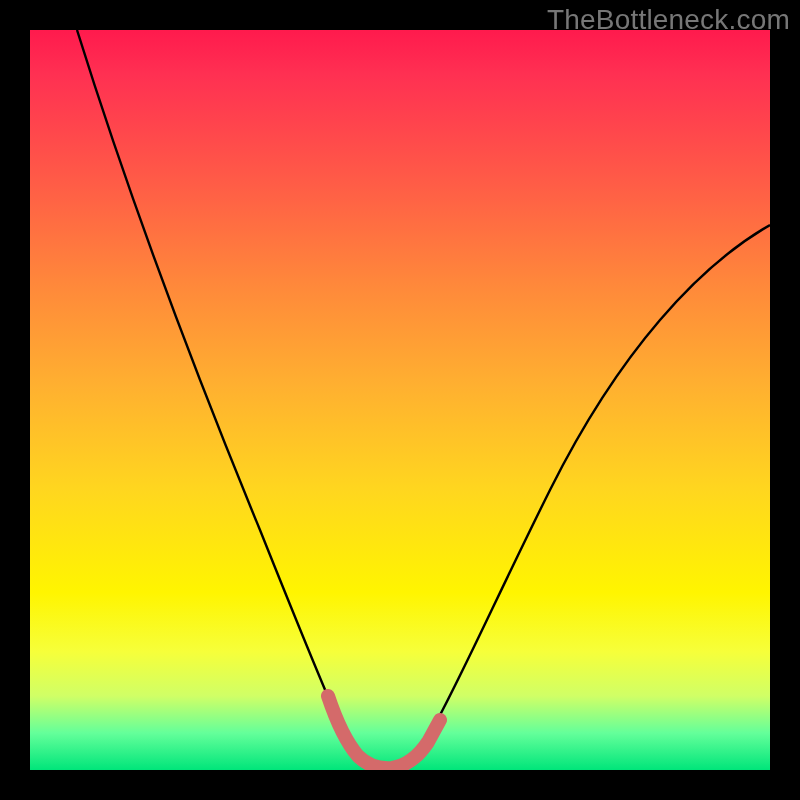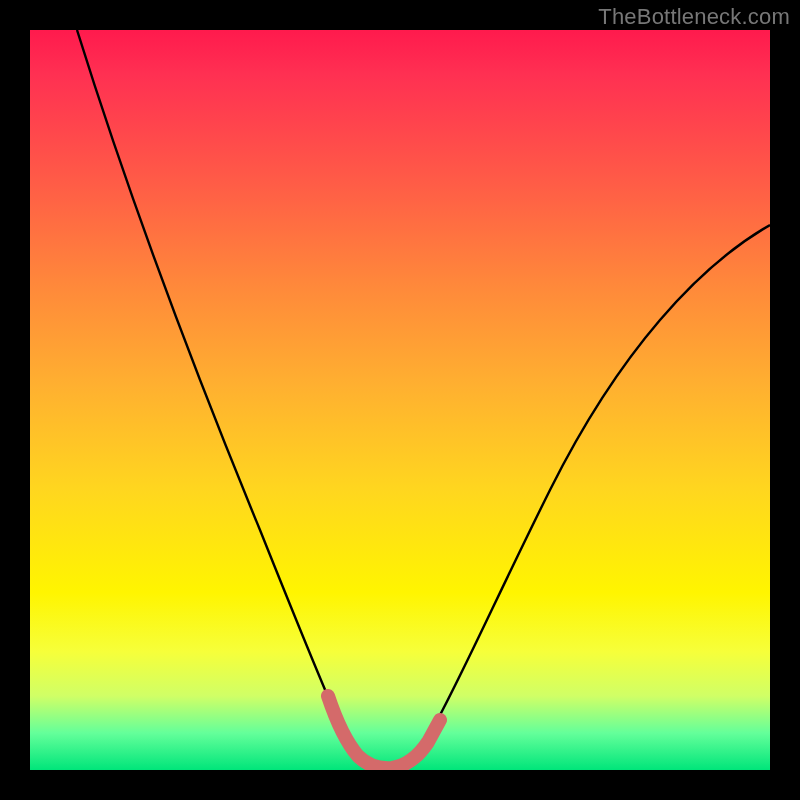--- a/index.html
+++ b/index.html
@@ -45,21 +45,21 @@
   }
   svg.curve {
     position: absolute;
     inset: 0;
   }
   .watermark {
     position: absolute;
     top: 4px;
     right: 10px;
     color: #777;
-    font-size: 22px;
+    font-size: 28px;
     font-weight: 500;
     letter-spacing: 0.2px;
     user-select: none;
   }
 </style>
 </head>
 <body>
 
 <div class="frame">
   <div class="plot-area">

